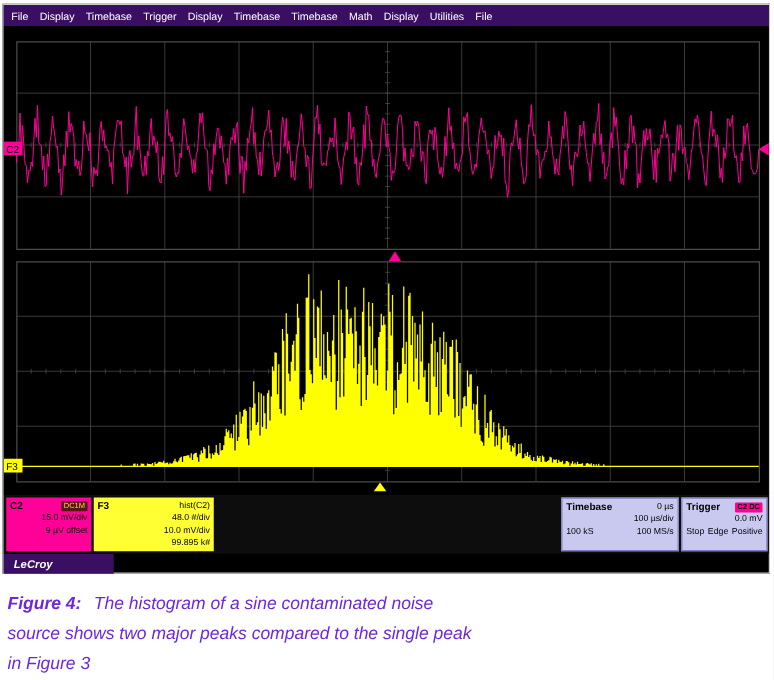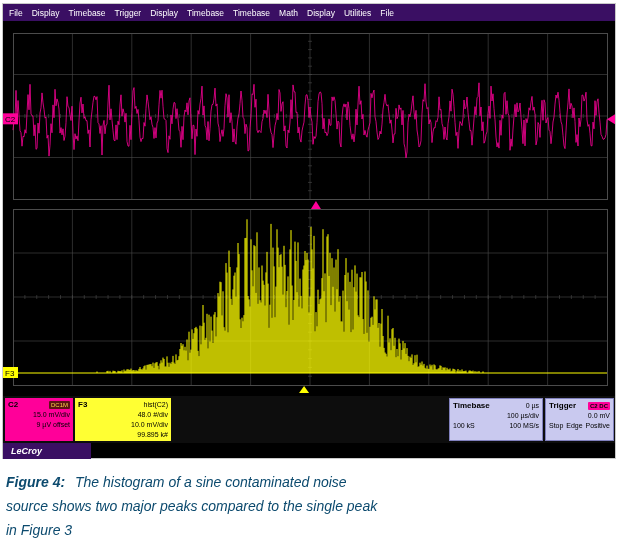--- a/index.html
+++ b/index.html
@@ -24,21 +24,21 @@
   .f3box { left:72px; width:96px; background:#ffff33; }
   .tbbox { left:446px; width:94px; background:#c9c9ef; border:1px solid #8080bd; }
   .trbox { left:542px; width:69px; background:#c9c9ef; border:1px solid #8080bd; }
   .boxline { text-align:right; }
   .split { display:flex; justify-content:space-between; text-align:left; }
 
   .statusbar { height:16px; display:flex; align-items:stretch; }
   .brand { width:88px; background:#3a0f63; color:#fff; font-style:italic; font-weight:bold; font-size:9px; display:flex; align-items:center; padding-left:8px; }
   .datetime { flex:1; background:#d6d6e6; color:#1a1a1a; font-size:8px; display:flex; align-items:center; justify-content:flex-end; padding-right:6px; }
 
-  .caption { position:absolute; left:6px; top:470px; width:378px; font-style:italic; font-size:14px; line-height:24px; color:#0c4a6e; }
+  .caption { position:absolute; left:6px; top:470px; width:378px; font-style:italic; font-size:14px; line-height:24px; color:#6d28d9; }
   .caption .capt { font-weight:bold; padding-right:6px; }
 </style>
 </head>
 <body>
 
 <div class="page">
 
   <div class="scope">
 
     <div class="menubar">

